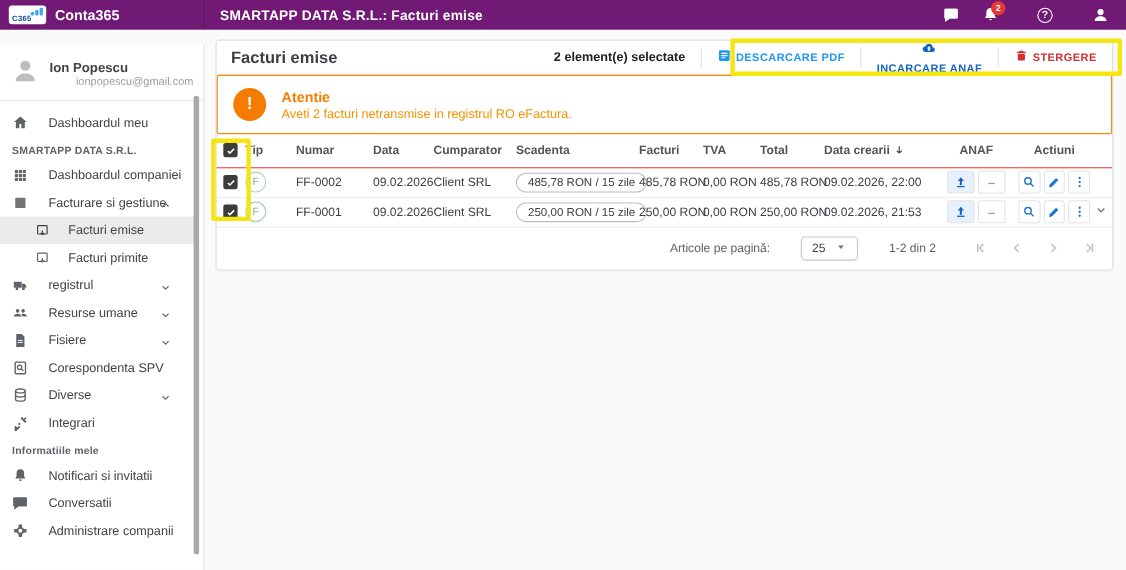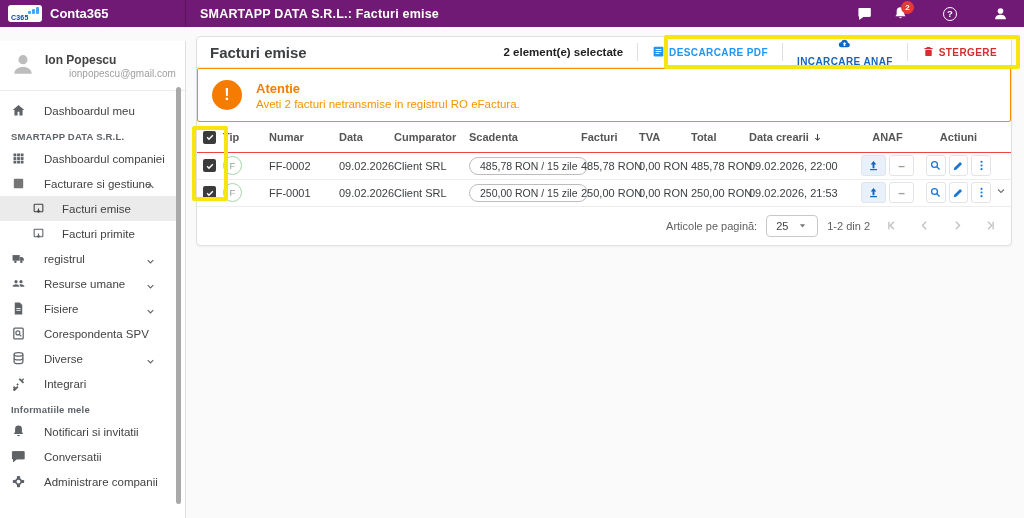--- a/index.html
+++ b/index.html
@@ -74,21 +74,21 @@
   .pill { display:inline-block; border:1px solid #BDBDBD; border-radius:11px; padding:2px 10px; font-size:10.5px; color:#3C4043; }
   .sort-arrow svg { width:11px; height:11px; vertical-align:-2px; margin-left:3px; }
   .mini-btn { display:inline-flex; align-items:center; justify-content:center; width:25px; height:21px; border:1px solid #E1E4E8; border-radius:3px; background:#fff; cursor:pointer; vertical-align:middle; }
   .mini-btn svg { width:13px; height:13px; }
   .mini-btn.blue-bg { background:#E8F1FB; }
   .dash { color:#9E9E9E; font-size:12px; font-weight:bold; line-height:1; }
   .btn-row { display:flex; gap:3px; justify-content:center; }
   .expand-btn { background:none; border:none; cursor:pointer; padding:0; }
   .expand-btn svg { width:12px; height:12px; }
 
-  .pagination { height:38px; display:flex; align-items:center; justify-content:flex-end; gap:9px; padding-right:14px; font-size:11px; color:#616161; }
+  .pagination { height:38px; display:flex; align-items:center; justify-content:flex-end; gap:28px; padding-right:14px; font-size:11px; color:#616161; }
   .pp-select { display:flex; align-items:center; gap:10px; border:1px solid #C8C8C8; border-radius:4px; padding:4px 9px; min-width:52px; color:#424242; cursor:pointer; }
   .pp-select svg { width:9px; height:9px; }
   .pg-nav { display:flex; align-items:center; gap:20px; padding-left:6px; }
   .pg-btn { background:none; border:none; cursor:pointer; padding:0; display:flex; }
   .pg-btn svg { width:13px; height:13px; }
 
   
   .hl { position:absolute; border:4px solid #F5E511; z-index:30; pointer-events:none; border-radius:2px; }
   .hl-toolbar { left:664px; top:35px; width:356px; height:34px; }
   .hl-checkbox { left:192px; top:126px; width:36px; height:75px; }

